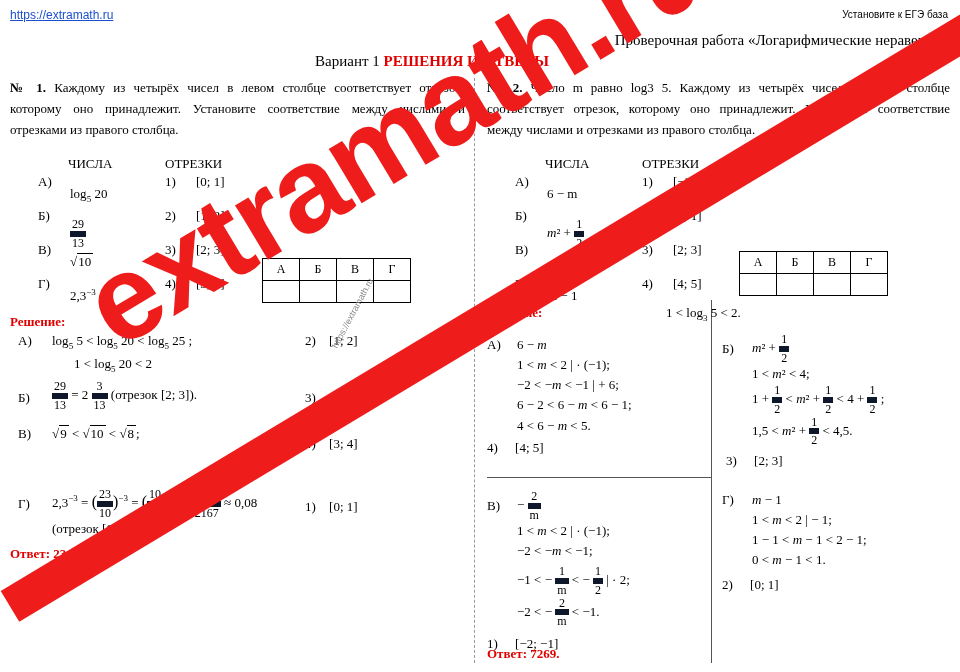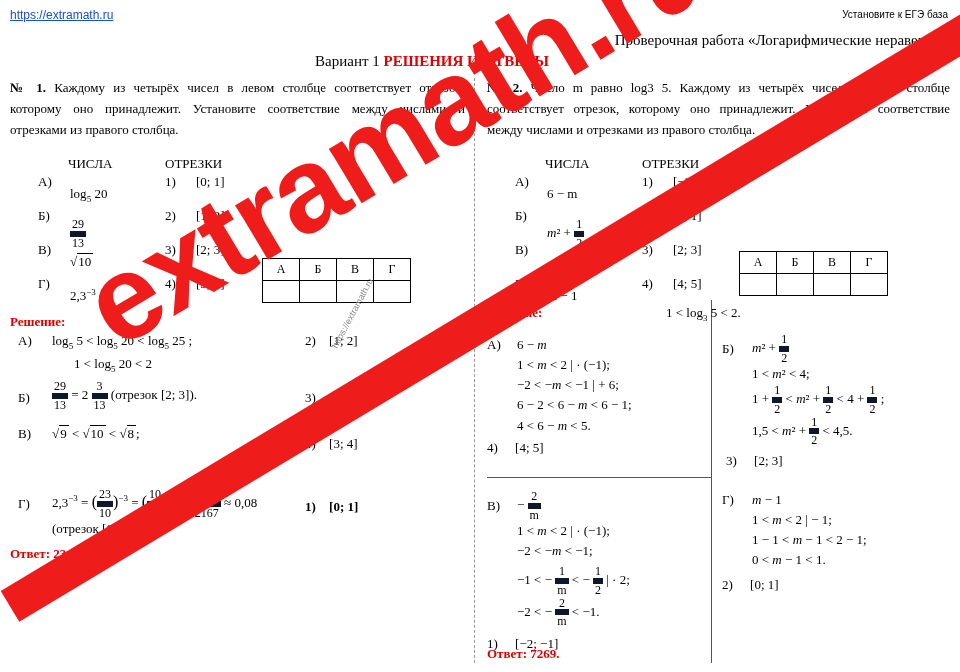--- a/index.html
+++ b/index.html
@@ -318,21 +318,21 @@
 
   <div class="sol-block" style="left:10px; top:488px;">
     <span style="position:absolute;left:8px;top:6px;">Г)</span>
     <div style="margin-left:42px;">
       <div>
         2,3<sup>−3</sup> = <span style="font-size:16px;">(</span><span class="frac"><span class="n">23</span><span class="d">10</span></span><span style="font-size:16px;">)</span><sup>−3</sup> = <span style="font-size:16px;">(</span><span class="frac"><span class="n">10</span><span class="d">23</span></span><span style="font-size:16px;">)</span><sup>3</sup> = <span class="frac"><span class="n">1000</span><span class="d">12167</span></span> ≈ 0,08
       </div>
       <div>(отрезок [0; 1]).</div>
     </div>
   </div>
-  <div class="sol-block" style="left:305px; top:497px;font-weight:bold;">
+  <div class="sol-block" style="left:305px; top:497px;">
     <span>1)</span>
     <span style="margin-left:10px;">[0; 1]</span>
   </div>
 
   <div class="ans-final" style="left:10px; top:546px;">Ответ: 2341.</div>
 
   <div class="col col-right">
     <div class="task-text">
       <span class="task-no">№ 2.</span>
       <span>Число m равно log3 5. Каждому из четырёх чисел в левом столбце соответствует отрезок, которому оно принадлежит. Установите соответствие между числами и отрезками из правого столбца.</span>

